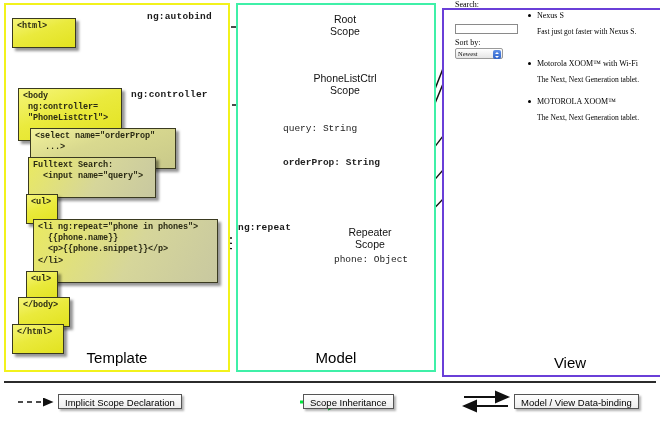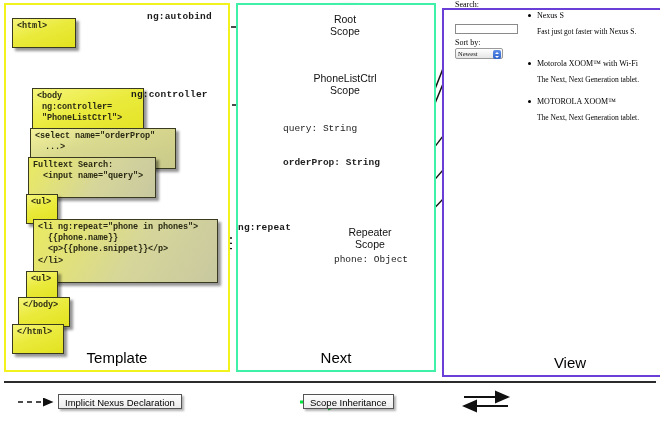--- a/index.html
+++ b/index.html
@@ -287,29 +287,29 @@
     <g>
       <path d="M464,397 L508,397" stroke="#111" stroke-width="2.2" fill="none" marker-end="url(#arrowBlack)"></path>
       <path d="M508,406 L464,406" stroke="#111" stroke-width="2.2" fill="none" marker-end="url(#arrowBlack)"></path>
     </g>
   </svg>
 
   <div class="panel panel-template">
     <div class="panel-label">Template</div>
   </div>
   <div class="panel panel-model">
-    <div class="panel-label">Next</div>
+    <div class="panel-label">Model</div>
   </div>
   <div class="panel panel-view">
     <div class="panel-label">View</div>
   </div>
 
   <div class="codebox" style="left:12px;  top:18px;  width:64px;">&lt;html&gt;</div>
 
-  <div class="codebox" style="left:18px;  top:88px;  width:112px;margin-left:14px;">&lt;body
+  <div class="codebox" style="left:18px;  top:88px;  width:104px;">&lt;body
  ng:controller=
  "PhoneListCtrl"&gt;</div>
 
   <div class="codebox grey" style="left:30px; top:128px; width:146px;">&lt;select name="orderProp"
   ...&gt;</div>
 
   <div class="codebox greyish" style="left:28px; top:157px; width:128px;">Fulltext Search:
   &lt;input name="query"&gt;</div>
 
   <div class="codebox" style="left:26px; top:194px; width:32px;">&lt;ul&gt;</div>
@@ -365,16 +365,17 @@
   </div>
 
   <div class="phone-item" style="left:537px; top:97px;">
     <span class="phone-bullet"></span>
     <div class="phone-name">MOTOROLA XOOM™</div>
     <div class="phone-snippet">The Next, Next Generation tablet.</div>
   </div>
 
   <div class="legend-rule"></div>
 
-  <div class="legend-box" style="left:58px; top:394px;">Implicit Nexus Declaration</div>
+  <div class="legend-box" style="left:58px; top:394px;">Implicit Scope Declaration</div>
   <div class="legend-box" style="left:303px; top:394px;">Scope Inheritance</div>
+  <div class="legend-box" style="left:514px; top:394px;">Model / View Data-binding</div>
 
 </div>
 
 </body></html>

